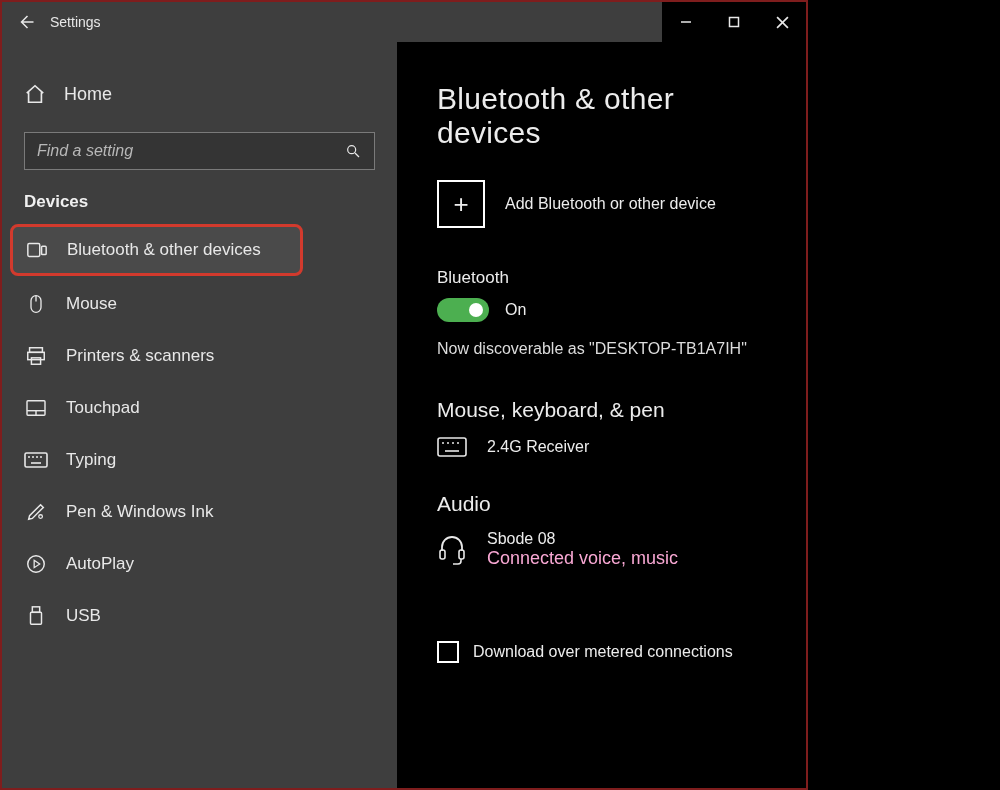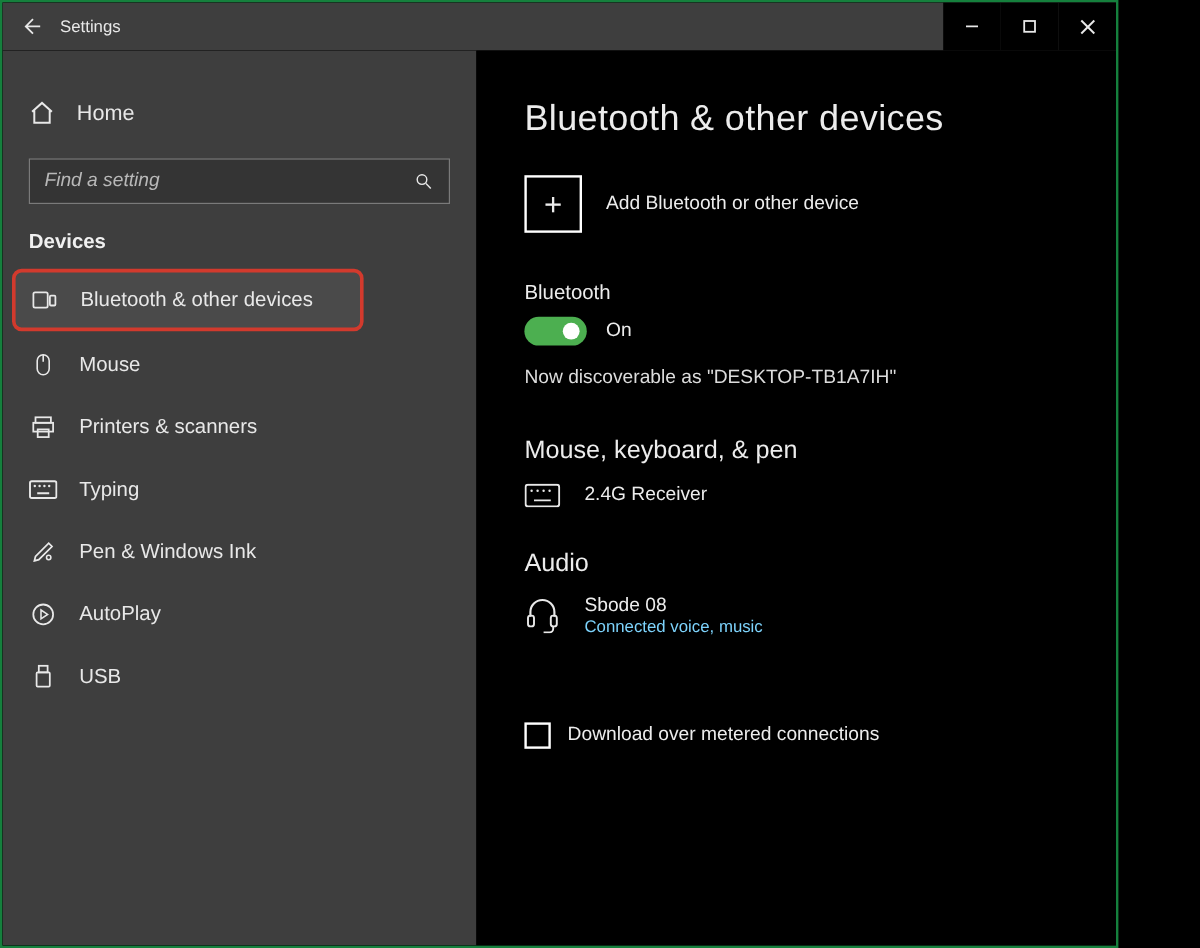--- a/index.html
+++ b/index.html
@@ -1,19 +1,19 @@
 <!DOCTYPE html>
 <html><head>
   <meta charset="utf-8">
   <style>
     * { box-sizing: border-box; margin: 0; padding: 0; }
     body { font-family: "Segoe UI", Arial, sans-serif; background: #000; color: #fff; }
     .window {
-      width: 932px; height: 790px; position: relative;
-      border: 2px solid #15803d; overflow: hidden; display: flex; flex-direction: column;
+      width: 808px; height: 790px; position: relative;
+      border: 2px solid #7f1d1d; overflow: hidden; display: flex; flex-direction: column;
       background: #000;
     }
     .titlebar {
       height: 40px; display: flex; align-items: center; width: 100%;
       background: #3e3e3e;
     }
     .titlebar .left { display: flex; align-items: center; padding-left: 14px; gap: 14px; }
     .titlebar .back { width: 20px; height: 20px; display: flex; align-items: center; justify-content: center; }
     .titlebar .title { font-size: 14px; color: #e8e8e8; font-weight: 400; }
     .titlebar .controls { margin-left: auto; display: flex; align-items: center; height: 100%; }
@@ -70,21 +70,21 @@
       width: 14px; height: 14px; background: #fff; border-radius: 50%;
       position: absolute; top: 5px; right: 6px;
     }
     .toggle-state { font-size: 16px; }
     .discoverable { font-size: 16px; color: #dcdcdc; margin-bottom: 40px; }
     .sub-h { font-size: 21px; font-weight: 400; margin-bottom: 14px; }
     .device-row { display: flex; align-items: center; gap: 20px; margin-bottom: 34px; }
     .device-row .dicon { width: 30px; height: 22px; display:flex; align-items:center; justify-content:center; flex-shrink:0; }
     .device-row .dtext { display:flex; flex-direction:column; }
     .device-row .dname { font-size: 16px; }
-    .device-row .dstatus { font-size: 14px; color: #7dd3fc; }
+    .device-row .dstatus { font-size: 18px; color: #f9a8d4; }
     .checkbox-row { display:flex; align-items:center; gap: 14px; margin-top: 42px;}
     .cb { width: 22px; height: 22px; border: 2px solid #fff; flex-shrink:0; }
     .checkbox-row .cblabel { font-size: 16px; }
     svg { stroke:#e8e8e8; fill:none; }
   </style>
 </head>
 <body>
 
 <div class="window">
   <div class="titlebar">
@@ -160,20 +160,30 @@
         </div>
         <div class="nav-item">
           <div class="icon">
             <svg width="22" height="22" viewBox="0 0 24 24">
                 <rect x="5" y="3" width="14" height="5" stroke-width="1.6"></rect>
                 <rect x="3" y="8" width="18" height="8" stroke-width="1.6"></rect>
                 <rect x="7" y="14" width="10" height="7" stroke-width="1.6"></rect>
               </svg>
           </div>
           <span>Printers &amp; scanners</span>
+        </div>
+        <div class="nav-item">
+          <div class="icon">
+            <svg width="22" height="18" viewBox="0 0 24 20">
+                <rect x="2" y="2" width="20" height="16" rx="1" stroke-width="1.6"></rect>
+                <line x1="2" y1="13" x2="22" y2="13" stroke-width="1.6"></line>
+                <line x1="12" y1="13" x2="12" y2="18" stroke-width="1.6"></line>
+              </svg>
+          </div>
+          <span>Touchpad</span>
         </div>
         <div class="nav-item">
           <div class="icon">
             <svg width="24" height="16" viewBox="0 0 24 16">
                 <rect x="1" y="1" width="22" height="14" rx="1.5" stroke-width="1.6"></rect>
                 <line x1="5" y1="5" x2="5" y2="5" stroke-width="2" stroke-linecap="round"></line>
                 <line x1="9" y1="5" x2="9" y2="5" stroke-width="2" stroke-linecap="round"></line>
                 <line x1="13" y1="5" x2="13" y2="5" stroke-width="2" stroke-linecap="round"></line>
                 <line x1="17" y1="5" x2="17" y2="5" stroke-width="2" stroke-linecap="round"></line>
                 <line x1="7" y1="11" x2="17" y2="11" stroke-width="1.6"></line>

